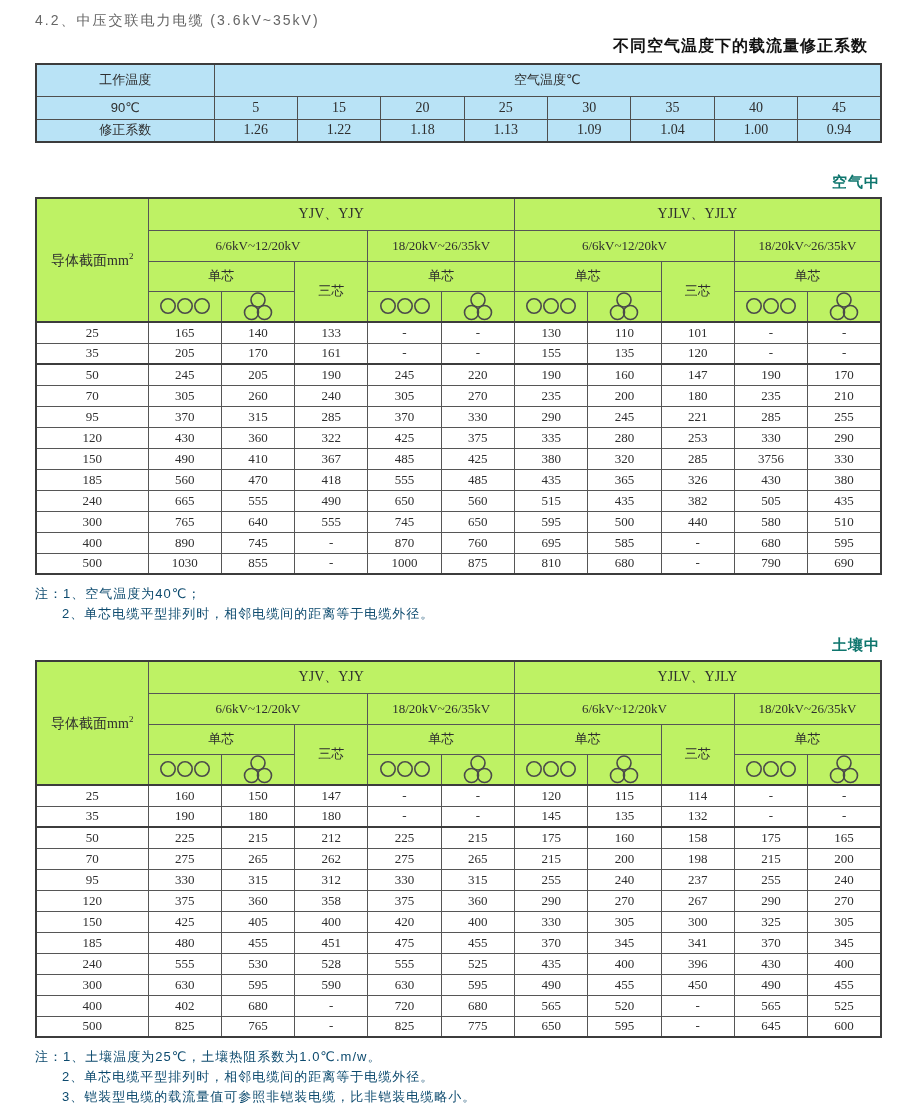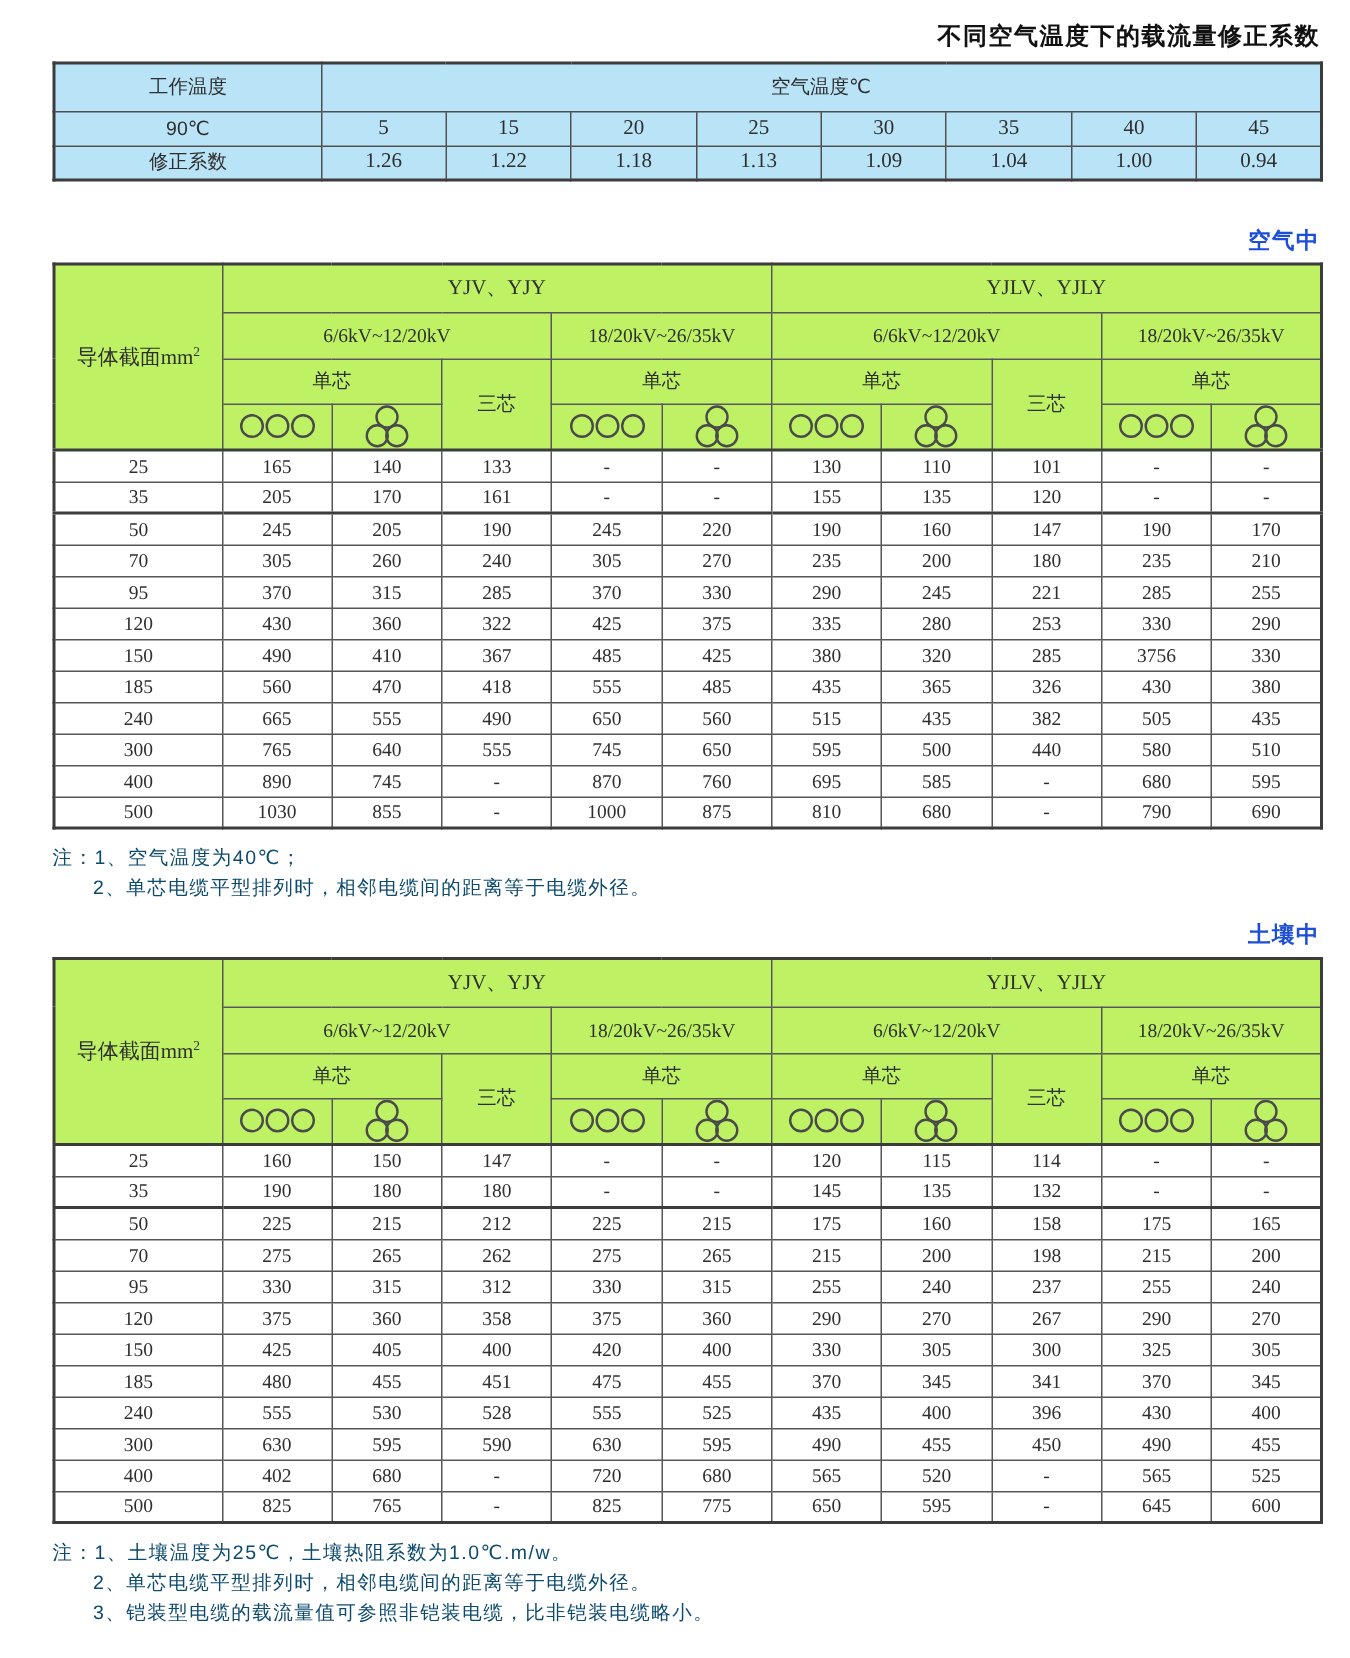--- a/index.html
+++ b/index.html
@@ -12,25 +12,25 @@
     overflow: hidden;
   }
   .content { padding: 8px 20px 0 35px; width: 900px; }
 
   .page-title {
     font-size: 14px; color: #666666; letter-spacing: 2px;
     margin: 4px 0 0 0; font-weight: normal;
   }
   .corr-heading {
     text-align: right; font-weight: bold; font-size: 16px;
-    color: #111111; margin: 6px 0 6px 0; letter-spacing: 1px;
+    color: #111111; margin: 6px 12px 6px 0; letter-spacing: 1px;
   }
   .section-heading {
     text-align: right; font-weight: bold; font-size: 15px;
-    color: #1d4ed8; letter-spacing: 1px;
+    color: #0f766e; letter-spacing: 1px;
   }
   .section-heading.air { margin: 30px 0 5px 0; }
   .section-heading.soil { margin: 12px 0 5px 0; }
 
   table { border-collapse: collapse; table-layout: fixed; width: 845px; }
 
   
   .corr-table { border: 2px solid #3c3c3c; }
   .corr-table td {
     background: #b9e3f6;
@@ -71,20 +71,21 @@
   
   .notes { margin-top: 9px; font-size: 13px; color: #0c4a6e; letter-spacing: 1px; }
   .note-line { line-height: 20px; padding-left: 27px; }
   .note-line.first { padding-left: 0; }
 </style>
 </head>
 <body>
 
 <div class="content">
 
+  <h1 class="page-title">4.2、中压交联电力电缆 (3.6kV~35kV)</h1>
 
   <div class="corr-heading">不同空气温度下的载流量修正系数</div>
 
   <table class="corr-table">
     <colgroup>
       <col style="width:178px">
       <col span="8" style="width:83.375px">
     </colgroup>
     <tbody>
       <tr class="ch1">

